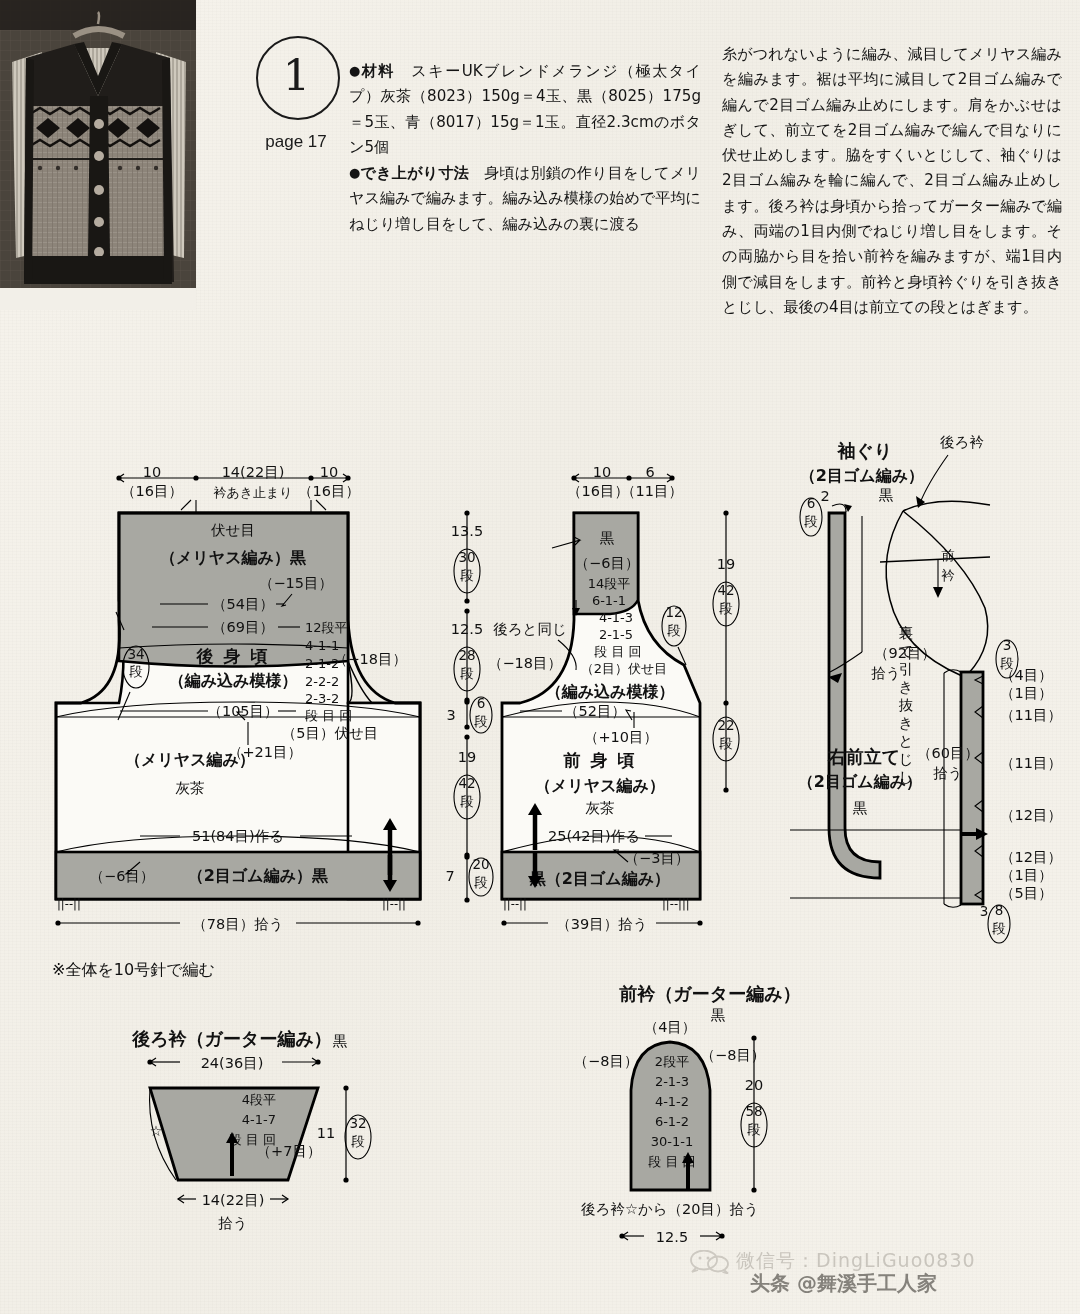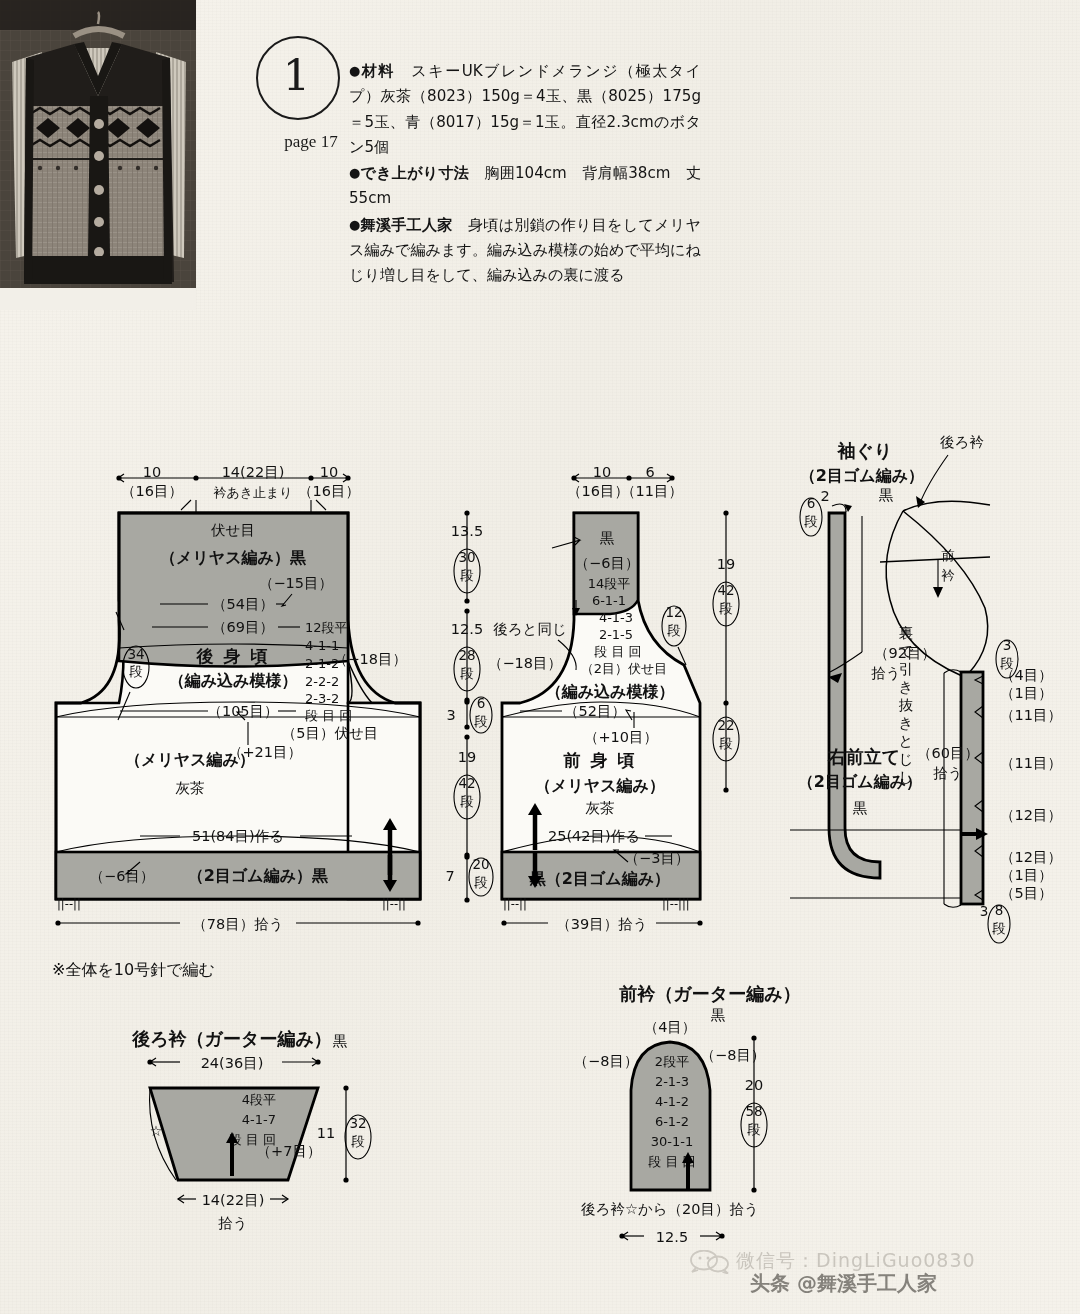--- a/index.html
+++ b/index.html
@@ -34,22 +34,22 @@
   .badge-circle{
     width:80px;height:80px;border:2.2px solid #1a1a1a;border-radius:50%;
     position:absolute;left:6px;top:0px;
   }
   .badge-num{
     position:absolute;left:0;top:8px;width:92px;
     font-family:"DejaVu Serif","Liberation Serif",serif;
     font-size:43px;line-height:62px;letter-spacing:-1px;
   }
   .badge-page{
-    position:absolute;left:15px;top:96px;width:92px;
-    font-family:Liberation Serif, serif;
+    position:absolute;left:0;top:96px;width:92px;
+    font-family:Liberation Sans, sans-serif;
     font-size:17px;
   }
 
   
   .col{
     position:absolute;
     font-family:"DejaVu Sans","Liberation Sans",sans-serif;
     font-size:15.1px;line-height:25.3px;
     text-align:justify;
     color:#141414;
@@ -179,24 +179,24 @@
   </div>
 
   <div class="badge-wrap">
     <div class="badge-circle"></div>
     <div class="badge-num">1</div>
     <div class="badge-page">page 17</div>
   </div>
 
   <div class="col col-left">
     <p><b><span class="bullet">●</span><span>材料</span></b><span>　スキーUKブレンドメランジ（極太タイプ）灰茶（8023）150g＝4玉、黒（8025）175g＝5玉、青（8017）15g＝1玉。直径2.3cmのボタン5個</span></p>
-    <p><b><span class="bullet">●</span><span>でき上がり寸法</span></b><span>　胸囲104cm　背肩幅38cm　丈55cm</span></p>
-    <p><b><span class="bullet">●</span><span>舞溪手工人家</span></b><span>　身頃は別鎖の作り目をしてメリヤス編みで編みます。編み込み模様の始めで平均にねじり増し目をして、編み込みの裏に渡る</span></p>
+    <p><b><span class="bullet">●</span><span>でき上がり寸法</span></b><span>　身頃は別鎖の作り目をしてメリヤス編みで編みます。編み込み模様の始めで平均にねじり増し目をして、編み込みの裏に渡る</span></p>
   </div>
 
+  <div class="col col-right">糸がつれないように編み、減目してメリヤス編みを編みます。裾は平均に減目して2目ゴム編みで編んで2目ゴム編み止めにします。肩をかぶせはぎして、前立てを2目ゴム編みで編んで目なりに伏せ止めします。脇をすくいとじして、袖ぐりは2目ゴム編みを輪に編んで、2目ゴム編み止めします。後ろ衿は身頃から拾ってガーター編みで編み、両端の1目内側でねじり増し目をします。その両脇から目を拾い前衿を編みますが、端1目内側で減目をします。前衿と身頃衿ぐりを引き抜きとじし、最後の4目は前立ての段とはぎます。</div>
 
   <div class="diagrams">
   <svg width="1080" height="1314" viewBox="0 0 1080 1314">
 
     <g>
 
       <g class="dimline">
         <line x1="119" y1="478" x2="196" y2="478"></line>
         <line x1="196" y1="478" x2="311" y2="478"></line>
         <line x1="311" y1="478" x2="348" y2="478"></line>

